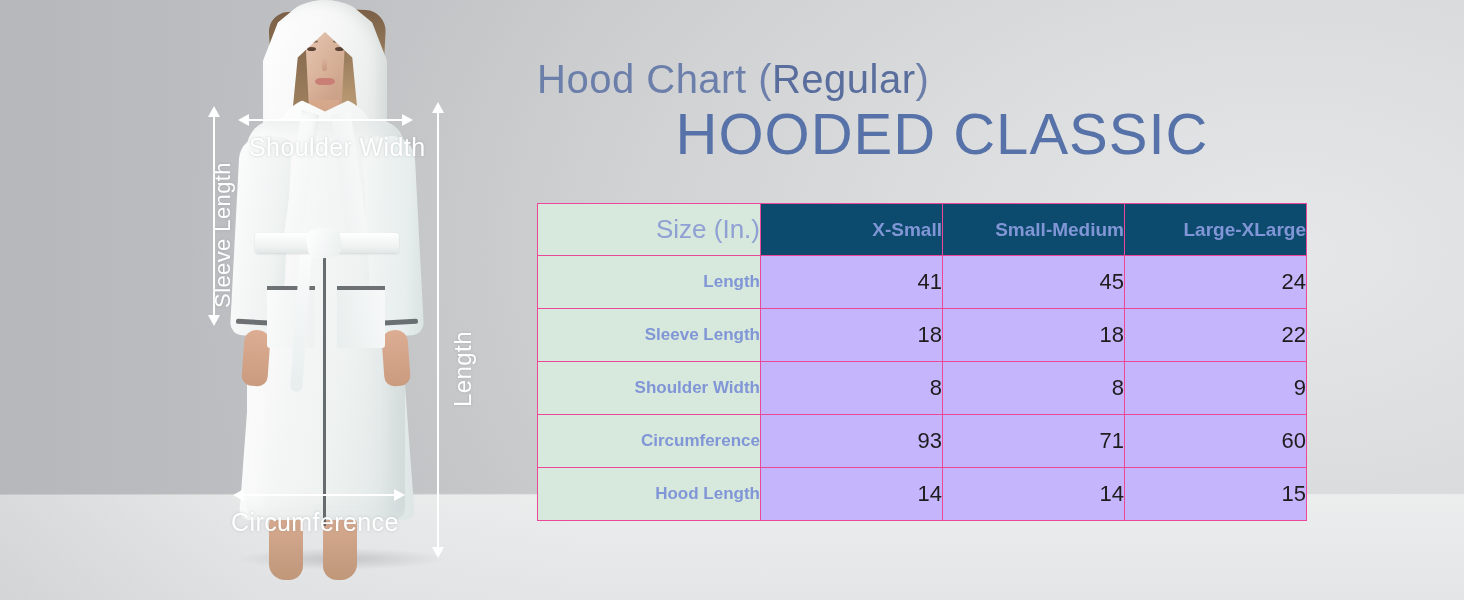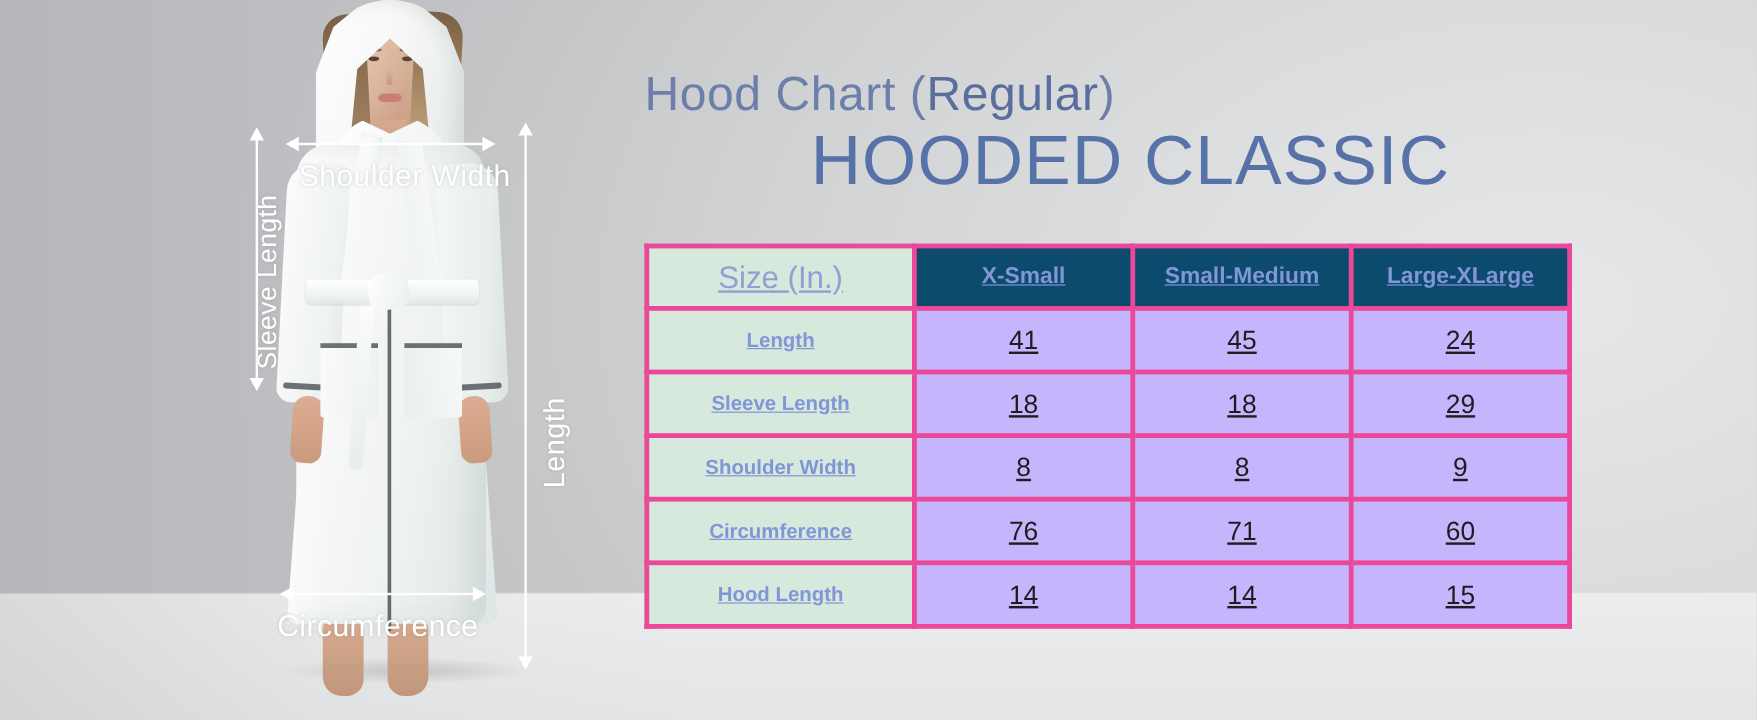--- a/index.html
+++ b/index.html
@@ -287,24 +287,23 @@
 
   
   #size-table {
     position: absolute;
     left: 537px; top: 203px;
     width: 769px;
     border-collapse: collapse;
     table-layout: fixed;
   }
   #size-table td, #size-table th {
-    border: 4px solid #ec4899;
-    text-align: center;
+    border: 1px solid #ec4899;
+    text-align: right;
     vertical-align: middle;
-    text-decoration: underline;
   }
   #size-table col.c-label { width: 223px; }
   #size-table col.c-data  { width: 182px; }
 
   thead th {
     height: 52px;
     font-size: 19px;
     font-weight: 700;
     color: #8196d6;
     background: #0c4a6e;
@@ -417,31 +416,31 @@
       <tr>
         <td class="row-label">Length</td>
         <td class="val">41</td>
         <td class="val">45</td>
         <td class="val">24</td>
       </tr>
       <tr>
         <td class="row-label">Sleeve Length</td>
         <td class="val">18</td>
         <td class="val">18</td>
-        <td class="val">29</td>
+        <td class="val">22</td>
       </tr>
       <tr>
         <td class="row-label">Shoulder Width</td>
         <td class="val">8</td>
         <td class="val">8</td>
         <td class="val">9</td>
       </tr>
       <tr>
         <td class="row-label">Circumference</td>
-        <td class="val">76</td>
+        <td class="val">93</td>
         <td class="val">71</td>
         <td class="val">60</td>
       </tr>
       <tr>
         <td class="row-label">Hood Length</td>
         <td class="val">14</td>
         <td class="val">14</td>
         <td class="val">15</td>
       </tr>
     </tbody>

